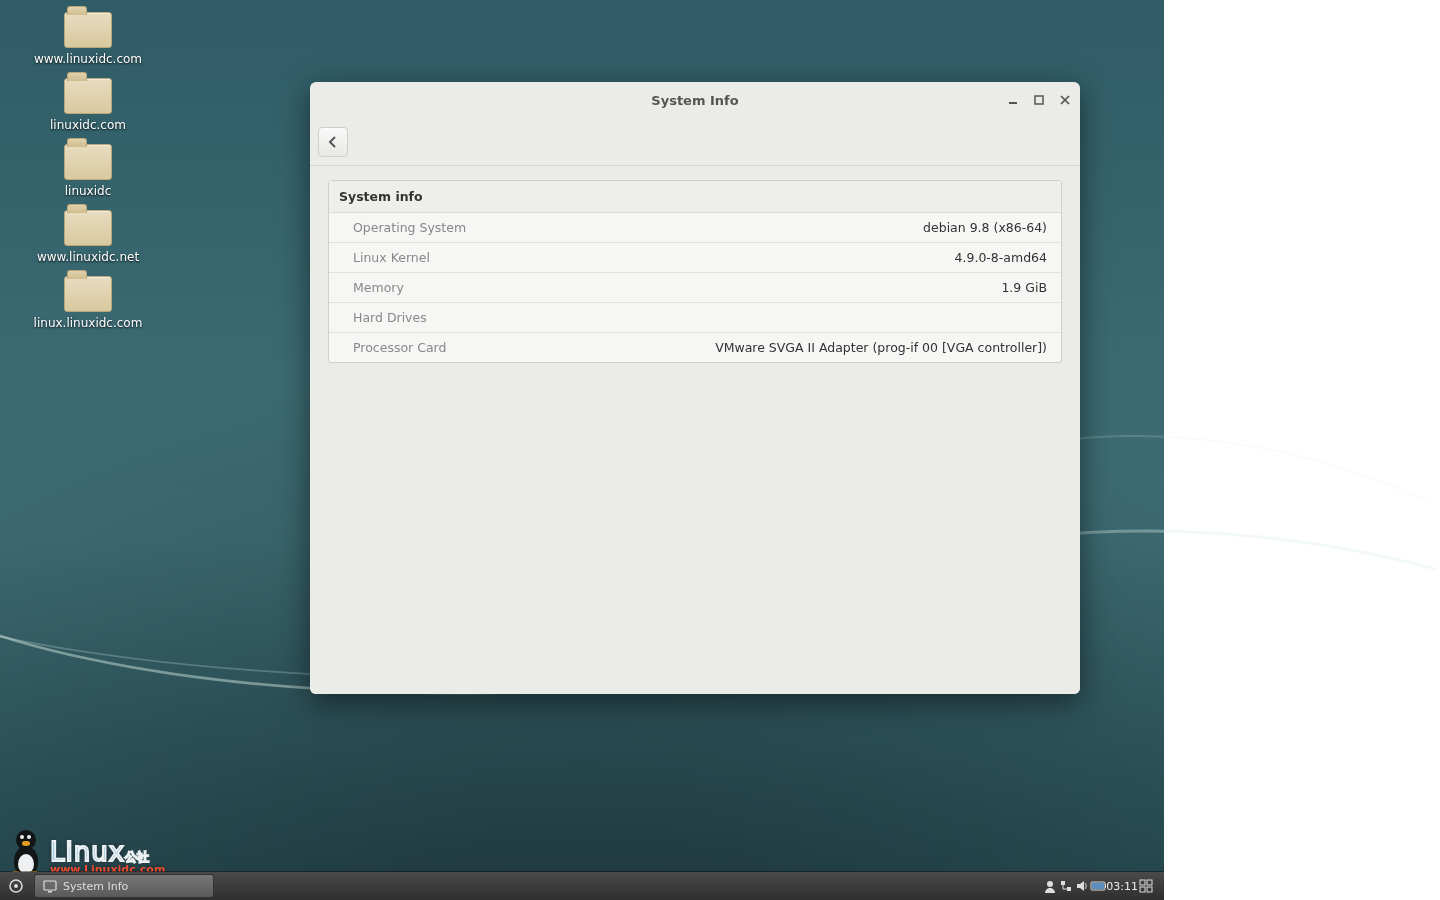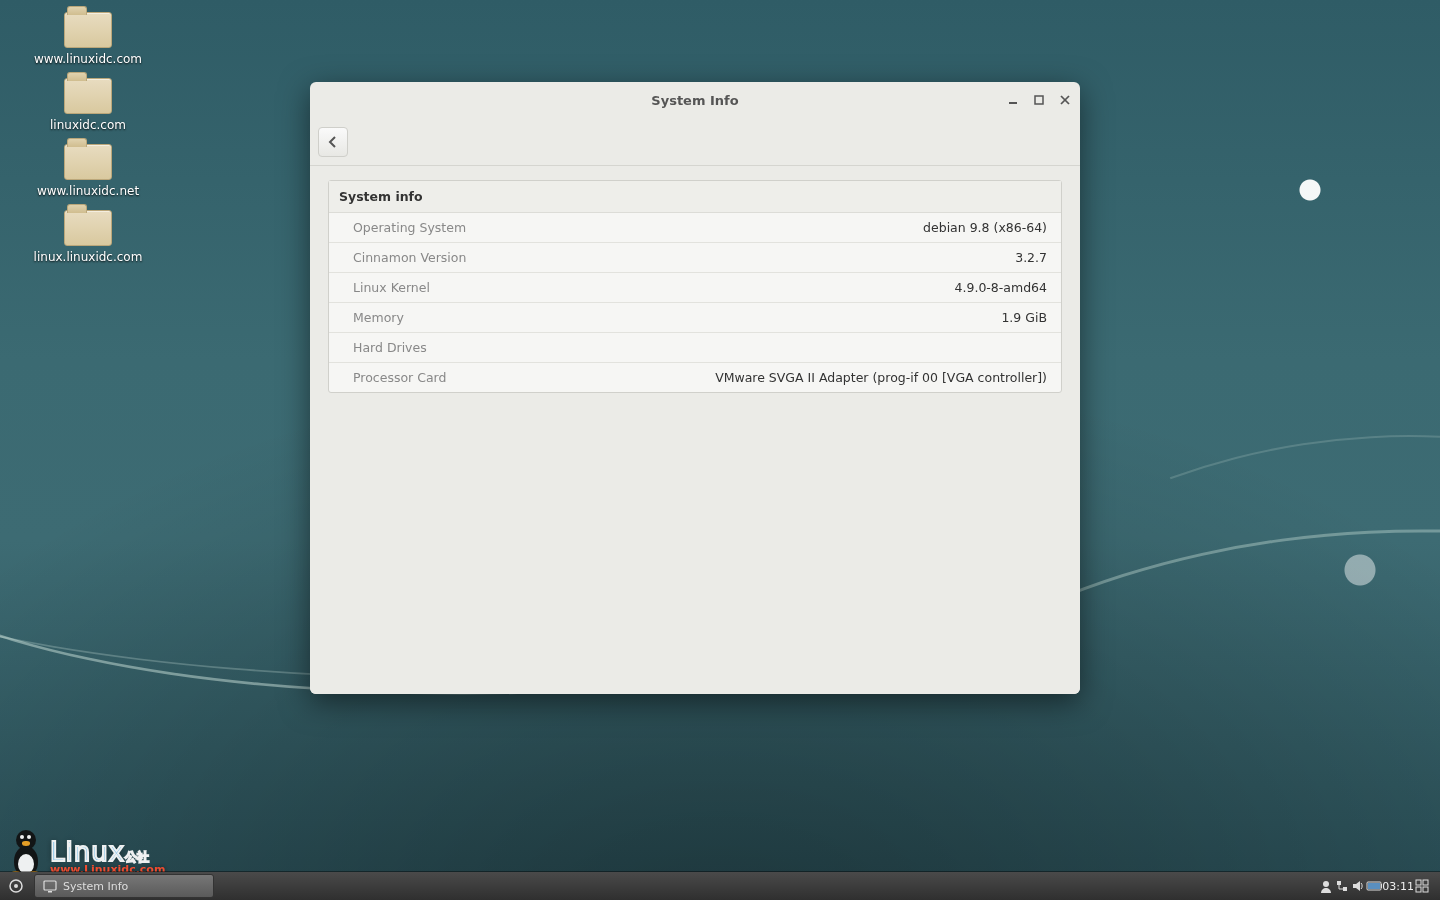--- a/index.html
+++ b/index.html
@@ -1,19 +1,19 @@
 <!DOCTYPE html>
 <html><head>
 <meta charset="utf-8">
 <style>
   * { box-sizing: border-box; margin: 0; padding: 0; }
   html, body { width: 1440px; height: 900px; overflow: hidden; font-family: "DejaVu Sans", "Liberation Sans", Arial, sans-serif; }
   .desktop {
     position: relative;
-    width: 1440px; height: 900px;
+    width: 1164px; height: 900px;
     background:
       radial-gradient(circle at 1310px 190px, rgba(255,255,255,0.95) 0 10px, rgba(255,255,255,0) 11px),
       radial-gradient(circle at 1360px 570px, rgba(255,255,255,0.45) 0 15px, rgba(255,255,255,0) 16px),
       radial-gradient(ellipse 1400px 900px at 50% 110%, rgba(0,0,0,0.35), rgba(0,0,0,0) 70%),
       linear-gradient(180deg, #2f5c66 0%, #3b6a72 40%, #3d6b73 60%, #2a4f57 100%);
     padding-left: 28px;
   }
   
   .swoosh1, .swoosh2, .swoosh3, .swoosh4 { position:absolute; pointer-events:none; }
   .swoosh1 { left:-200px; top:350px; width:1200px; height:400px; border:3px solid rgba(220,240,230,0.45); border-color:transparent transparent rgba(220,240,230,0.45) transparent; border-radius:0 0 0 100%; transform:rotate(-10deg); }
@@ -107,20 +107,24 @@
     <div class="dicon">
       <div class="folder"></div>
       <div class="label">www.linuxidc.com</div>
     </div>
     <div class="dicon">
       <div class="folder"></div>
       <div class="label">linuxidc.com</div>
     </div>
     <div class="dicon">
       <div class="folder"></div>
+      <div class="label">linuxidc</div>
+    </div>
+    <div class="dicon">
+      <div class="folder"></div>
       <div class="label">www.linuxidc.net</div>
     </div>
     <div class="dicon">
       <div class="folder"></div>
       <div class="label">linux.linuxidc.com</div>
     </div>
   </div>
 
   <div class="window">
     <div class="titlebar">
@@ -150,24 +154,20 @@
             <polyline points="8,1 3,6 8,11" fill="none" stroke="#555" stroke-width="2"></polyline>
           </svg>
       </button>
     </div>
     <div class="content">
       <div class="panel">
         <div class="panel-header">System info</div>
         <div class="row">
           <span class="key">Operating System</span>
           <span class="val">debian 9.8 (x86-64)</span>
-        </div>
-        <div class="row">
-          <span class="key">Cinnamon Version</span>
-          <span class="val">3.2.7</span>
         </div>
         <div class="row">
           <span class="key">Linux Kernel</span>
           <span class="val">4.9.0-8-amd64</span>
         </div>
         <div class="row">
           <span class="key">Memory</span>
           <span class="val">1.9 GiB</span>
         </div>
         <div class="row">

